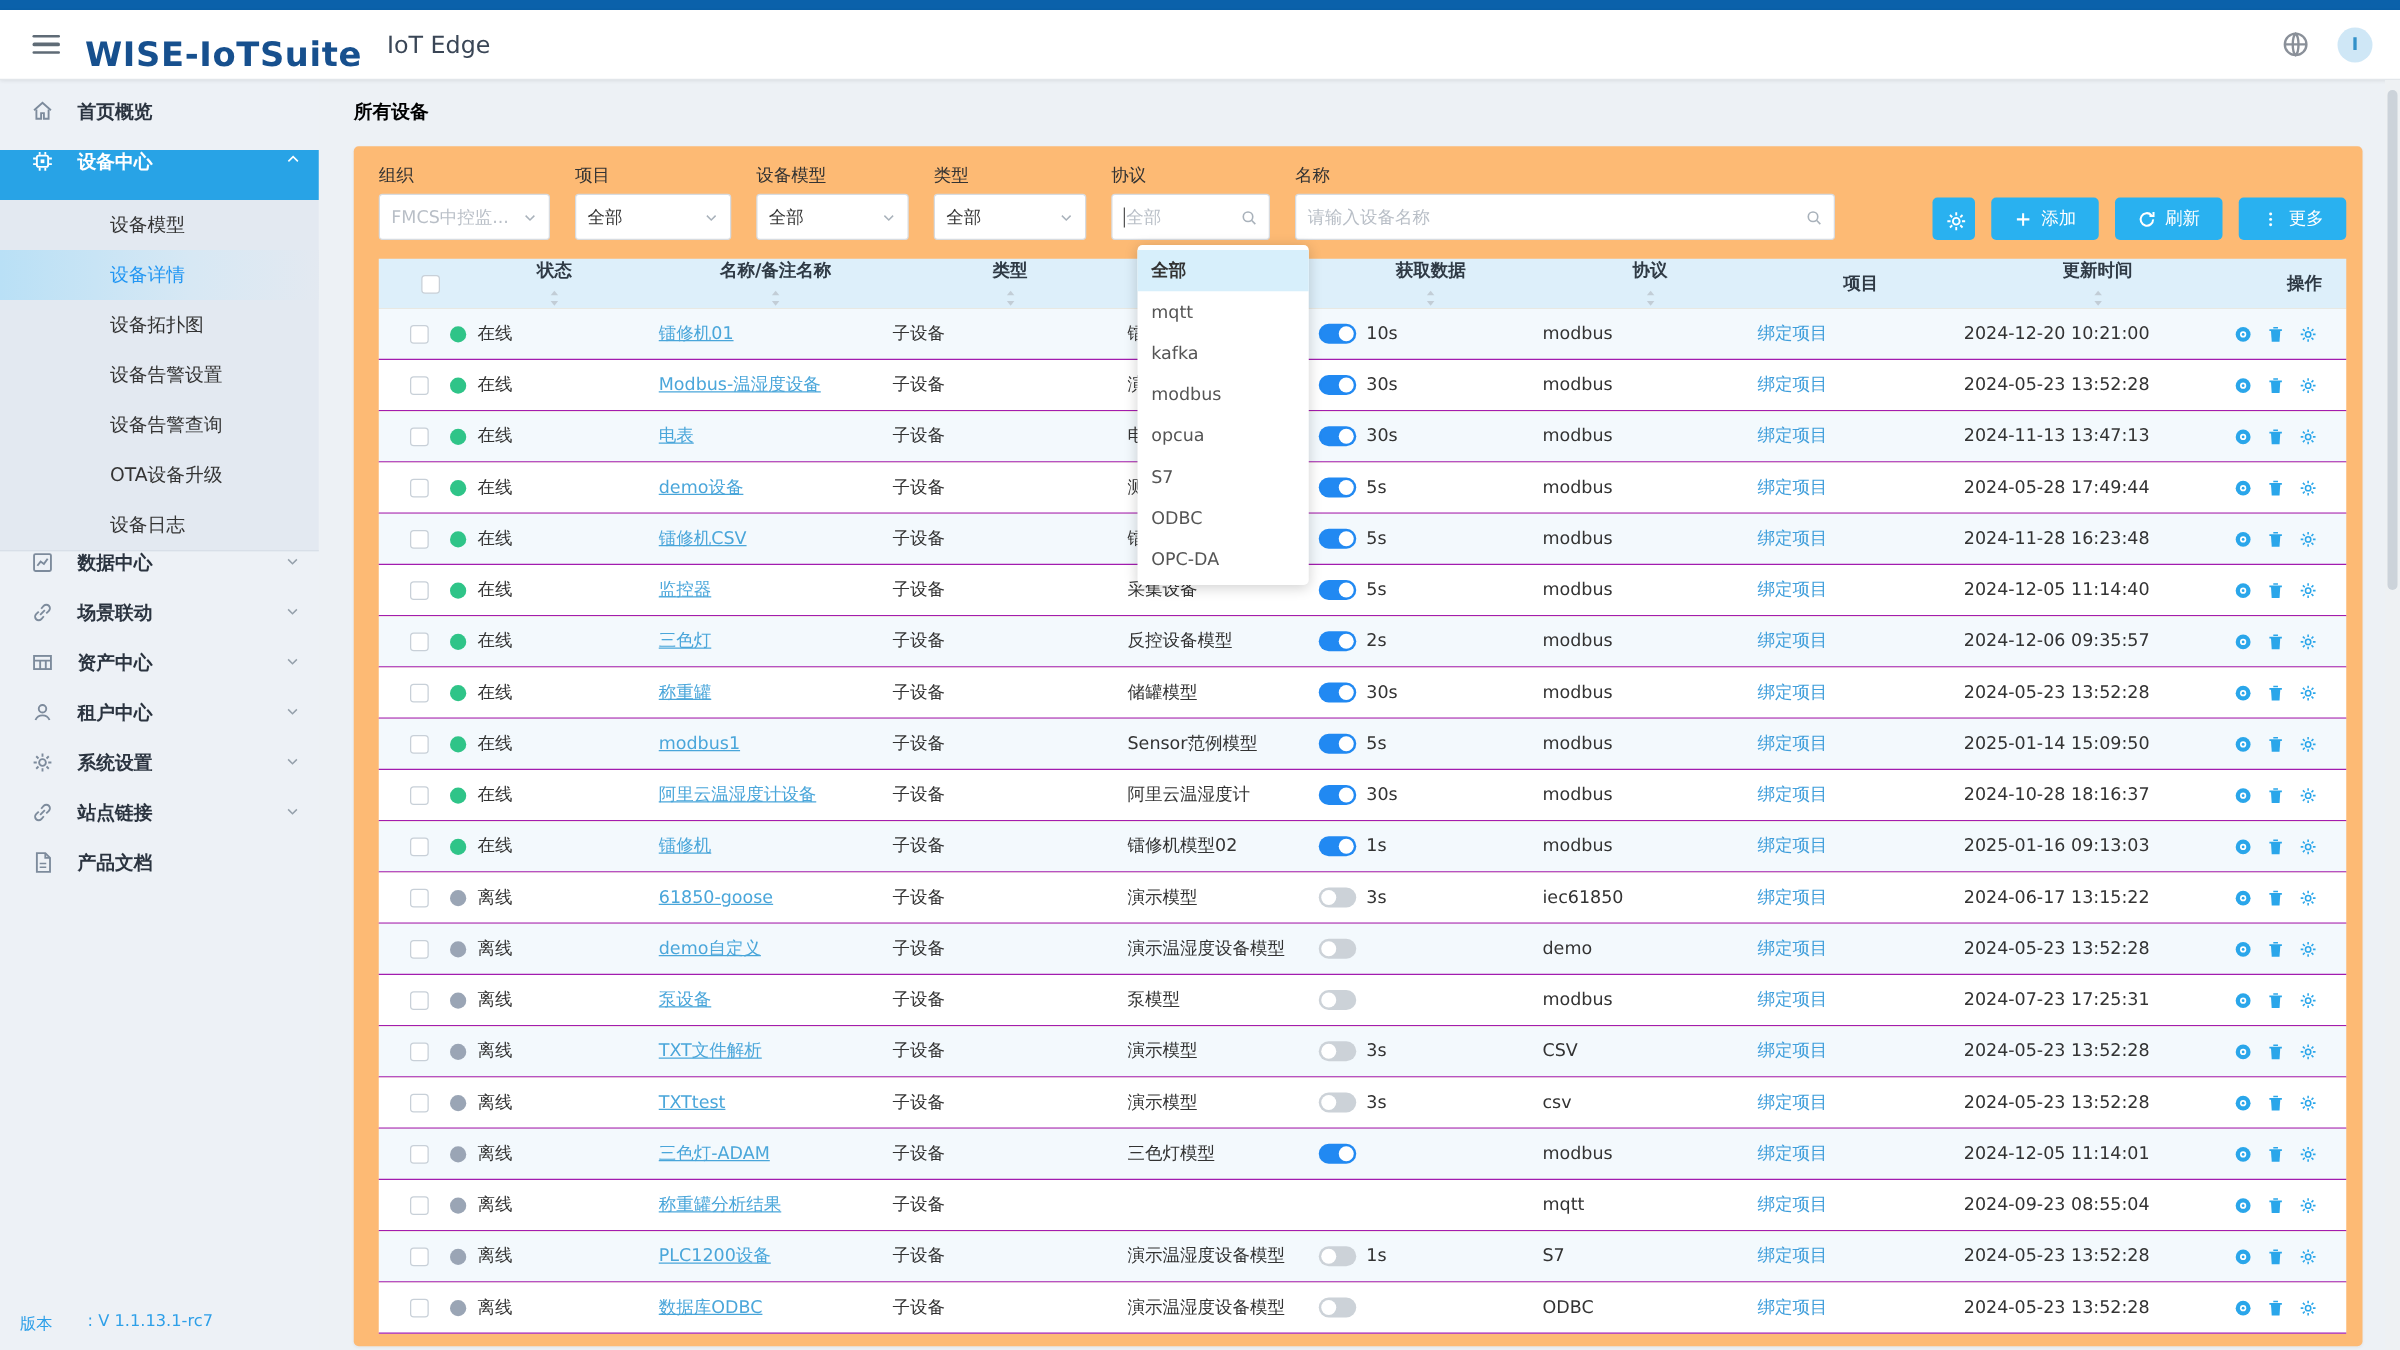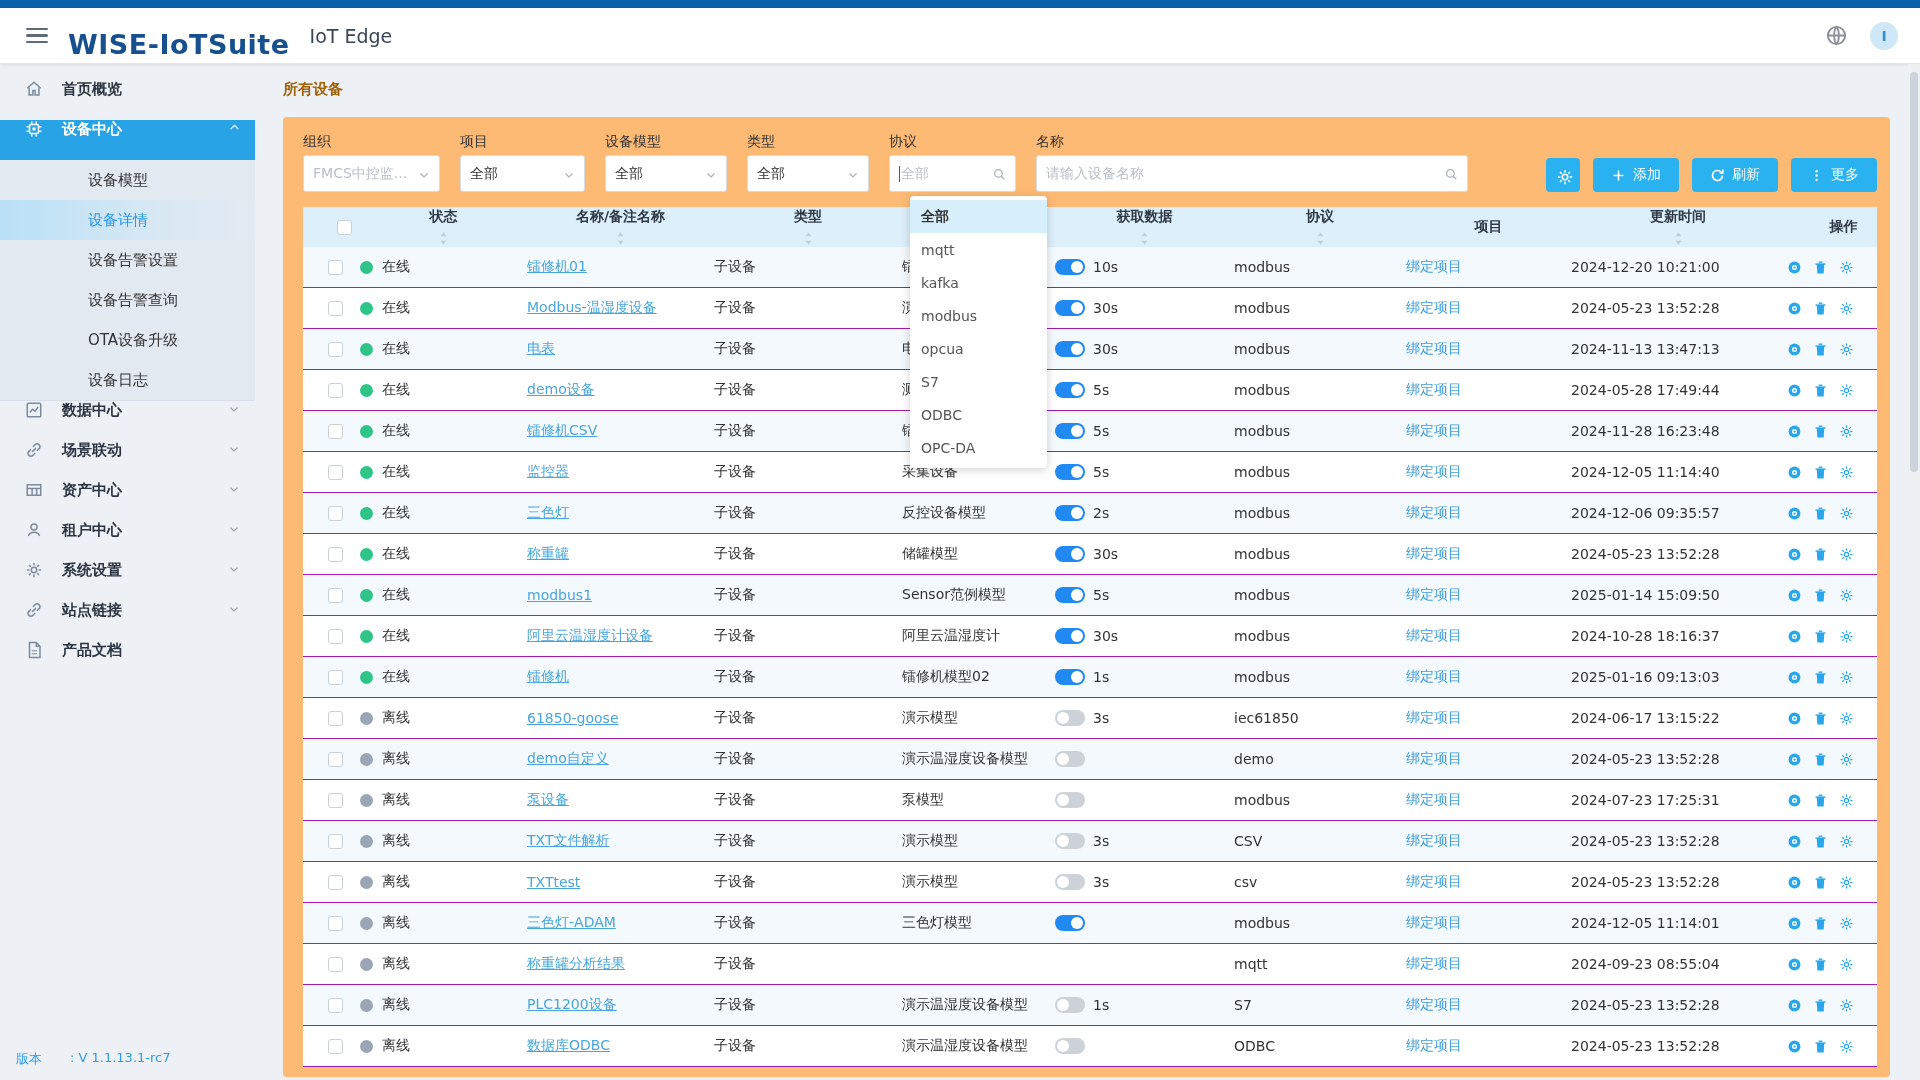--- a/index.html
+++ b/index.html
@@ -29,21 +29,21 @@
   .side-item .chev{width:13px;height:13px;color:#95a0ab;}
   .side-item.active{background:#28a3e6;color:#fff;}
   .side-item.active .ic,.side-item.active .chev{color:#fff;}
   .submenu{background:#e3e9f1;border-bottom:1px solid #d8dfe8;}
   .sub-item{height:40px;display:flex;align-items:center;padding-left:88px;font-size:15px;color:#333;cursor:pointer;}
   .sub-item.current{background:linear-gradient(90deg,#b9e0f6 0%,#d7e8f4 60%,#e3e9f1 100%);color:#2196f3;}
   .version{position:absolute;bottom:12px;left:16px;font-size:13px;color:#2d9fe8;display:flex;gap:28px;}
 
   
   .main{flex:1;position:relative;padding:0 30px 0 28px;}
-  .page-title{margin-top:16px;font-size:15px;font-weight:600;color:#a16207;}
+  .page-title{margin-top:16px;font-size:15px;font-weight:600;color:#000000;}
   .card{margin-top:18px;background:#fdba74;border-radius:4px;height:960px;padding:14px 13px 0 20px;position:relative;box-shadow:0 1px 2px rgba(0,0,0,.04);}
 
   
   .filters{display:flex;align-items:flex-end;}
   .fgroup{margin-right:20px;position:relative;}
   .fgroup .flabel{font-size:14px;color:#333;height:24px;line-height:20px;}
   .fbox{height:37px;border:1px solid #d7dbe0;border-radius:3px;background:#fff;display:flex;align-items:center;padding:0 9px;color:#333;cursor:pointer;}
   .fbox .val{flex:1;white-space:nowrap;overflow:hidden;text-overflow:ellipsis;}
   .fbox .val.dim{color:#b9bfc7;}
   .fbox .chev{width:12px;height:12px;color:#a9b2bb;flex:none;}
@@ -132,20 +132,21 @@
                 <path d="M9 2v3M15 2v3M9 19v3M15 19v3M2 9h3M2 15h3M19 9h3M19 15h3" stroke="currentColor" stroke-width="2"></path>
               </svg></span>
             <span class="lbl">设备中心</span>
             <span class="chev"><svg viewBox="0 0 24 24" width="13" height="13">
                 <path d="M5 15l7-7 7 7" fill="none" stroke="currentColor" stroke-width="2.4"></path>
               </svg></span>
           </div>
           <div class="submenu">
             <div class="sub-item">设备模型</div>
             <div class="sub-item current">设备详情</div>
+            <div class="sub-item">设备拓扑图</div>
             <div class="sub-item">设备告警设置</div>
             <div class="sub-item">设备告警查询</div>
             <div class="sub-item">OTA设备升级</div>
             <div class="sub-item">设备日志</div>
           </div>
           <div class="side-item">
             <span class="ic"><svg viewBox="0 0 24 24" width="18" height="18">
                 <rect x="3" y="3" width="18" height="18" rx="1.5" fill="none" stroke="currentColor" stroke-width="2"></rect>
                 <path d="M6.5 15.5l3.5-4.5 3.5 2.5 4-5.5" fill="none" stroke="currentColor" stroke-width="2"></path>
               </svg></span>

